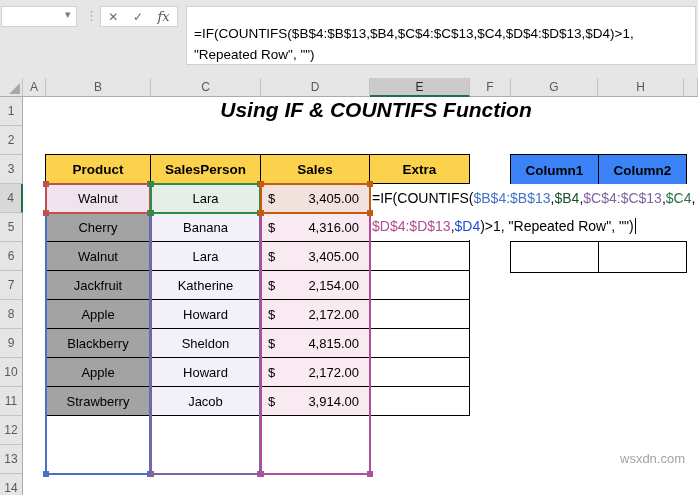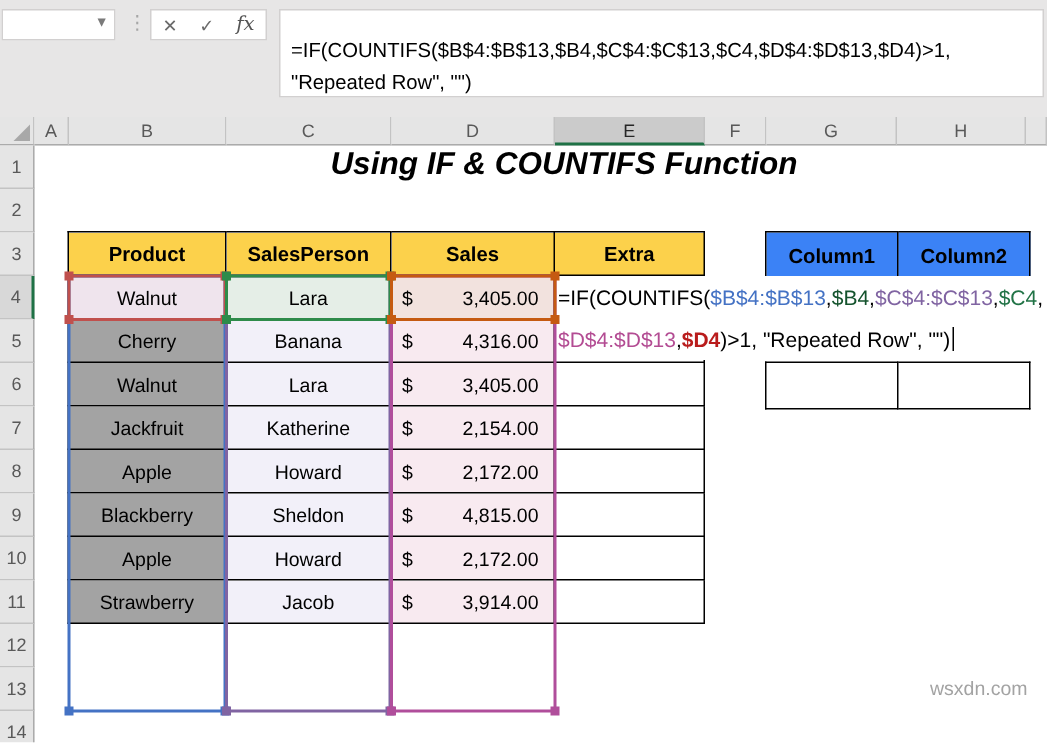--- a/index.html
+++ b/index.html
@@ -50,21 +50,21 @@
   
   .right-hdr-table{position:absolute;left:510px;top:154px;border-collapse:collapse;z-index:4;}
   .right-hdr-table td{border:1.5px solid #000;width:85px;height:29px;background:#3b82f6;
                       font-weight:bold;font-size:13.5px;text-align:center;box-sizing:content-box;}
   .right-box-table{position:absolute;left:510px;top:241px;border-collapse:collapse;z-index:4;}
   .right-box-table td{border:1.5px solid #000;width:85px;height:28px;background:#fff;}
 
   
   .formula-overlay{position:absolute;left:370px;top:184px;width:328px;height:56px;background:#fff;z-index:5;
                    font-size:14px;line-height:28px;padding-left:2px;box-sizing:border-box;white-space:nowrap;}
-  .fb{color:#4472C4;} .fr{color:#14532d;} .fp{color:#8064A2;} .fg{color:#217346;} .fm{color:#B34C93;} .fo{color:#b91c1c;font-weight:bold;}
+  .fb{color:#4472C4;} .fr{color:#14532d;} .fp{color:#8064A2;} .fg{color:#217346;} .fm{color:#B34C93;} .fo{color:#1d4ed8;}
   .cursor{display:inline-block;width:1.5px;height:16px;background:#000;vertical-align:-3px;margin-left:1px;}
 
   
   .range{position:absolute;box-sizing:border-box;z-index:6;pointer-events:none;}
   .range .hd{position:absolute;width:6px;height:6px;background:currentColor;}
   .hd.tl{left:-4px;top:-4px;} .hd.tr{right:-4px;top:-4px;} .hd.bl{left:-4px;bottom:-4px;} .hd.br{right:-4px;bottom:-4px;}
   .rg-blue{left:45px;top:183px;width:106px;height:292px;border:2px solid #4472C4;color:#4472C4;}
   .rg-purple{left:150px;top:183px;width:111px;height:292px;border:2px solid #8064A2;color:#8064A2;}
   .rg-magenta{left:260px;top:183px;width:111px;height:292px;border:2px solid #B04E9B;color:#B04E9B;}
   .rg-red{left:45px;top:183px;width:106px;height:31px;border:2px solid #C0504D;color:#C0504D;}

